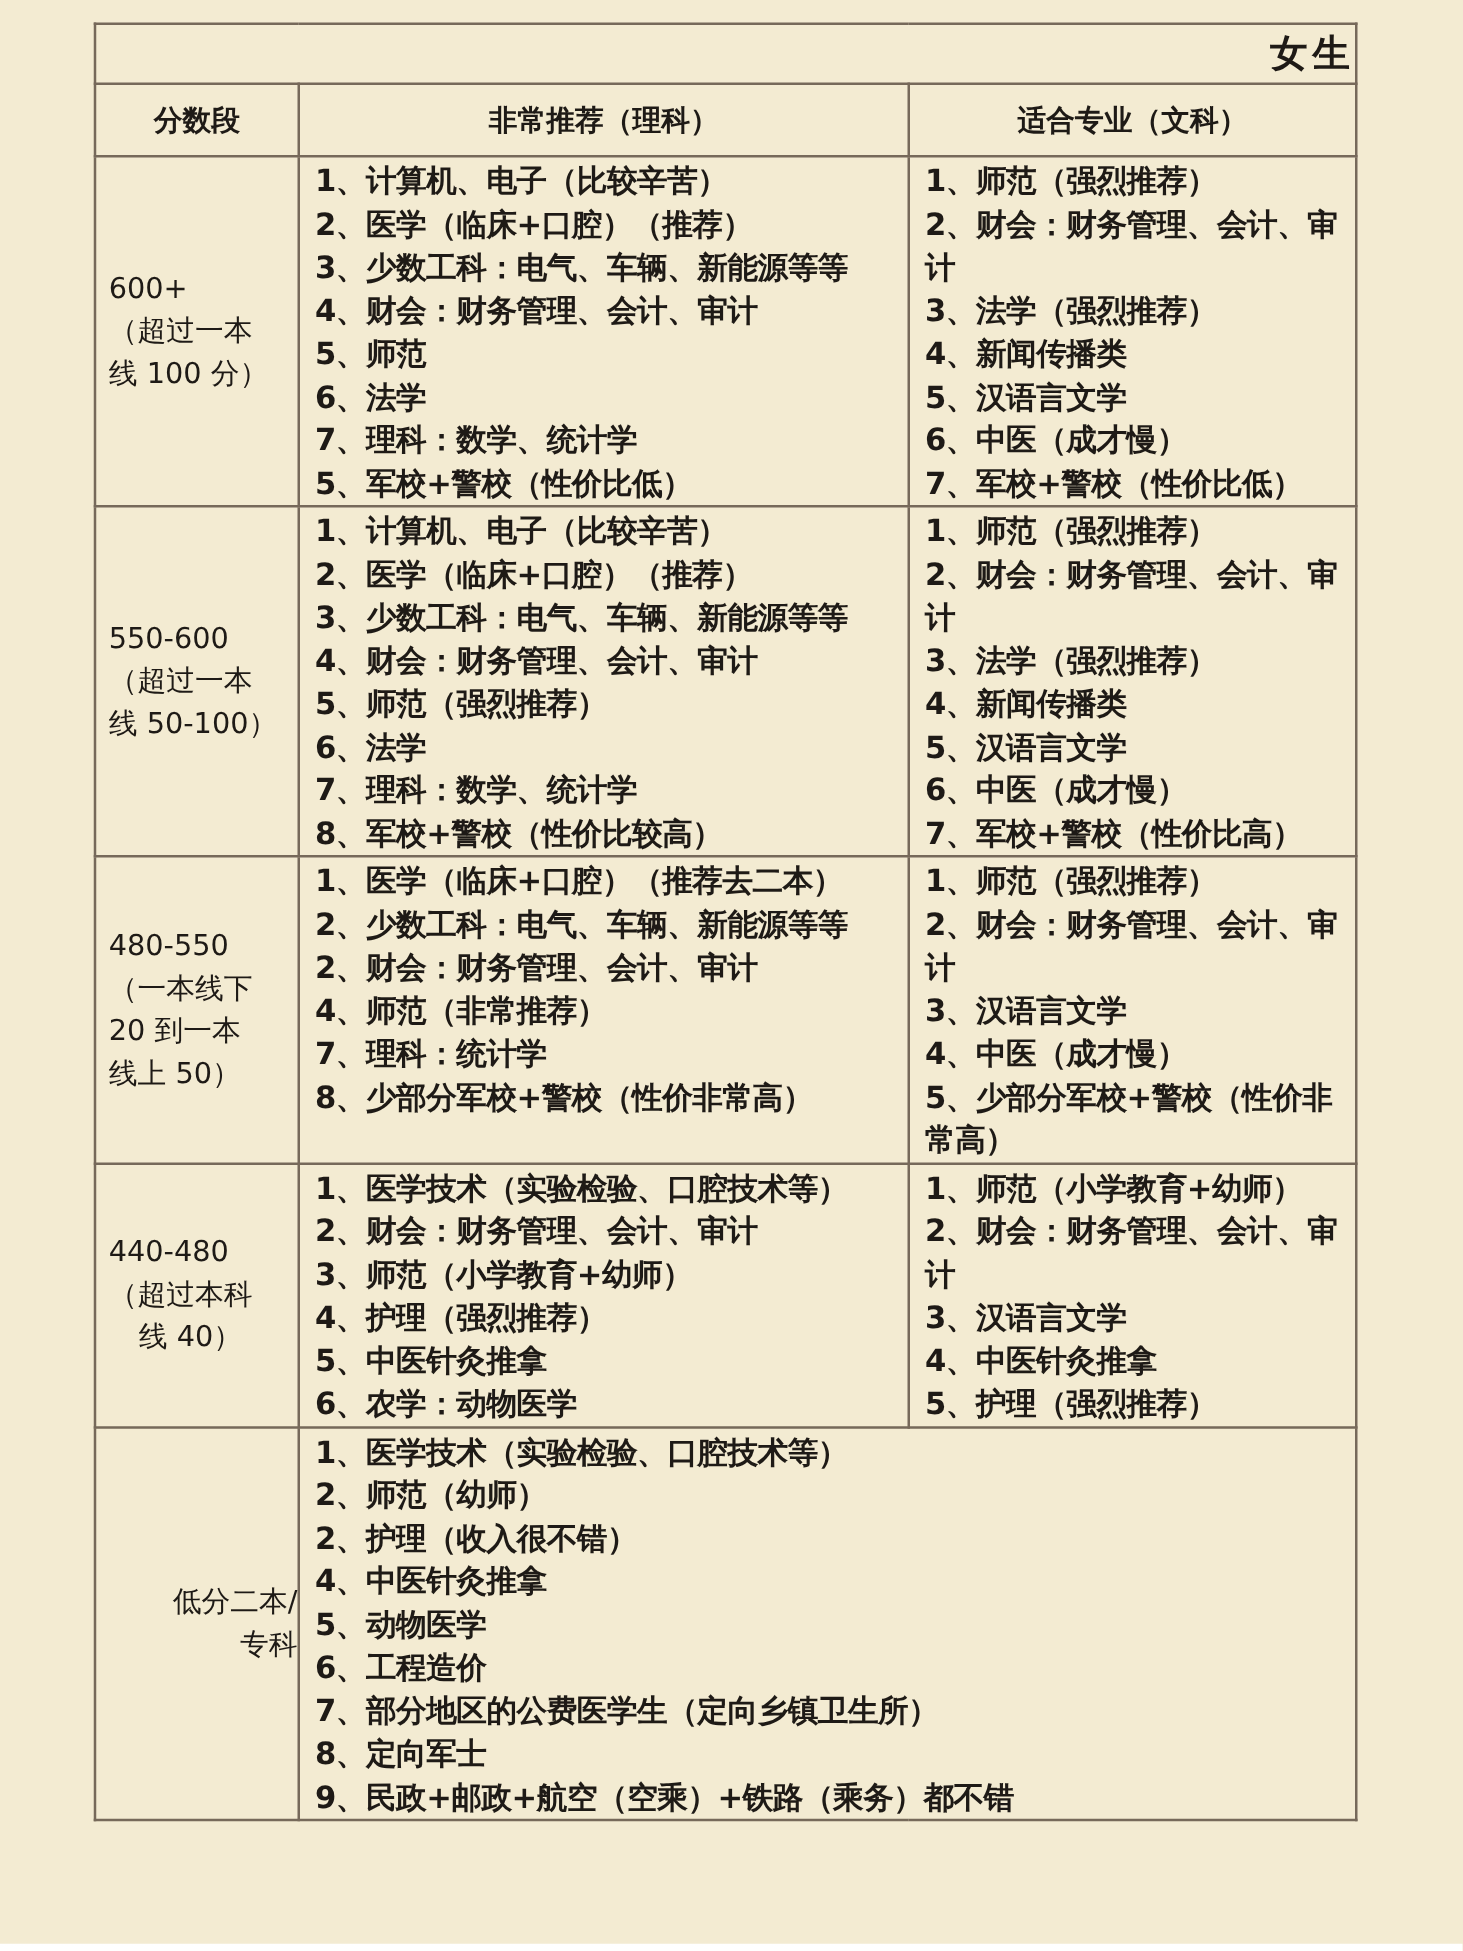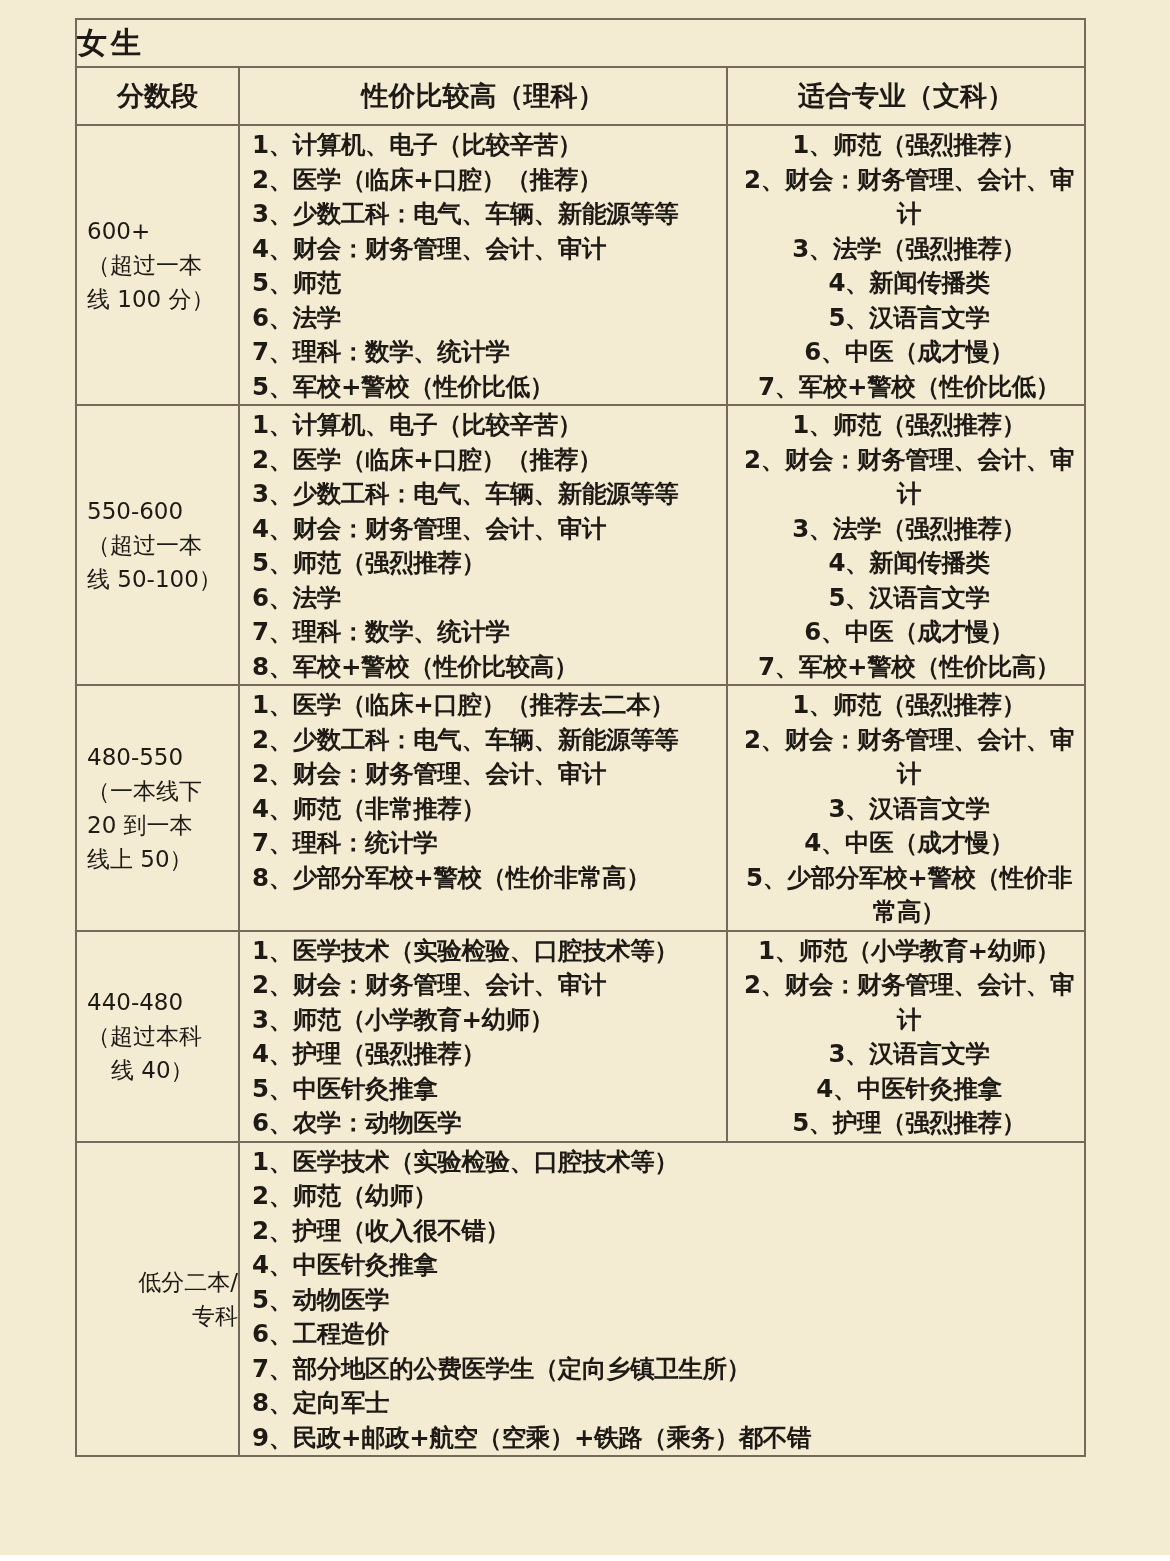--- a/index.html
+++ b/index.html
@@ -8,49 +8,49 @@
     font-family: "DejaVu Sans", "Liberation Sans", sans-serif; color:#1e1a16;
   }
   .bottom-strip { position:absolute; left:0; top:1555px; width:1170px; height:6px; background:#ffffff; }
   table.grid {
     position:absolute; left:75px; top:18px; width:1009px;
     border-collapse:collapse; table-layout:fixed;
   }
   table.grid td, table.grid th {
     border:2px solid #76695a; padding:0; vertical-align:middle;
   }
-  .title-cell { height:46px; text-align:left; font-size:30px; font-weight:bold; letter-spacing:4px; }
-  .head-cell { height:56px; text-align:center; font-size:27px; font-weight:bold; }
+  .title-cell { height:46px; text-align:right; font-size:30px; font-weight:bold; letter-spacing:4px; }
+  .head-cell { height:56px; text-align:center; font-size:23px; font-weight:bold; }
   .score-cell { font-size:23px; font-weight:normal; line-height:34px; padding-left:10px !important; }
   .score-cell .line { display:block; white-space:nowrap; }
   .score-cell.center { text-align:right; padding-left:0 !important; }
   .list-cell { vertical-align:top !important; padding:2px 8px 0 12px !important; }
   .list-cell .item {
     display:block; font-size:24.5px; font-weight:bold; line-height:34.5px; white-space:nowrap;
     letter-spacing:-0.4px;
   }
   .list-cell.wrap .item { white-space:normal; word-break:break-all; }
-  .list-cell.narrow { padding-left:12px !important; padding-right:6px !important;text-align:center; }
+  .list-cell.narrow { padding-left:12px !important; padding-right:6px !important; }
 </style>
 </head>
 <body>
 
 <table class="grid">
   <colgroup>
     <col style="width:163px">
     <col style="width:488px">
     <col style="width:358px">
   </colgroup>
   <tbody>
       <tr>
     <td class="title-cell" colspan="3">女生</td>
   </tr>
   <tr>
     <td class="head-cell">分数段</td>
-    <td class="head-cell">性价比较高（理科）</td>
+    <td class="head-cell">非常推荐（理科）</td>
     <td class="head-cell">适合专业（文科）</td>
   </tr>
 
   <tr style="height:277px">
     <td class="score-cell">
       <span class="line">600+</span>
       <span class="line">（超过一本</span>
       <span class="line">线 100 分）</span>
     </td>
     <td class="list-cell">

